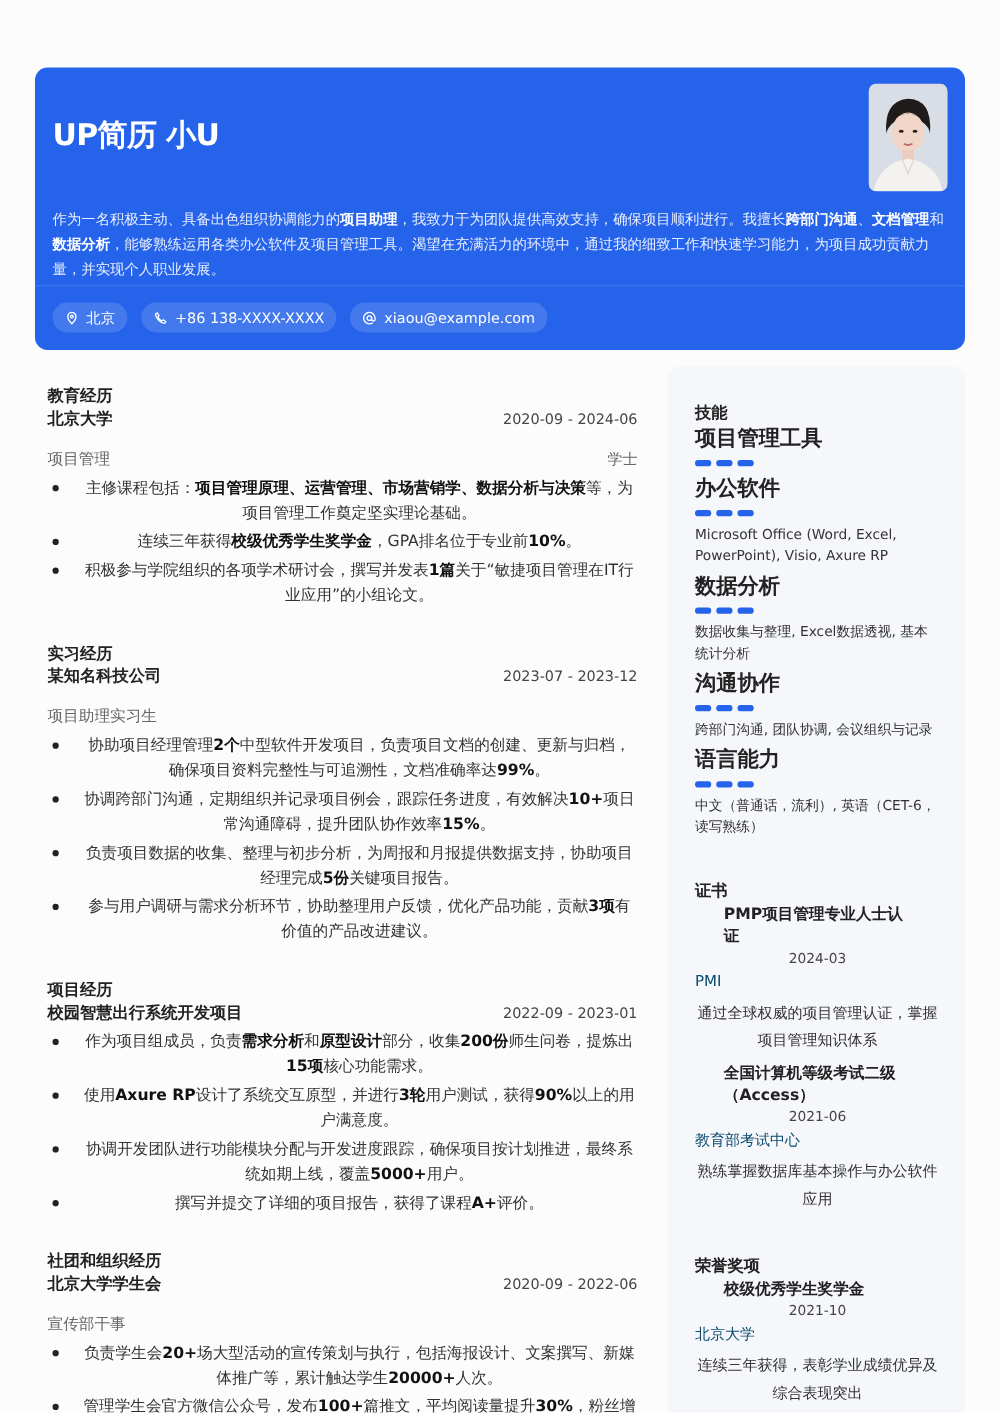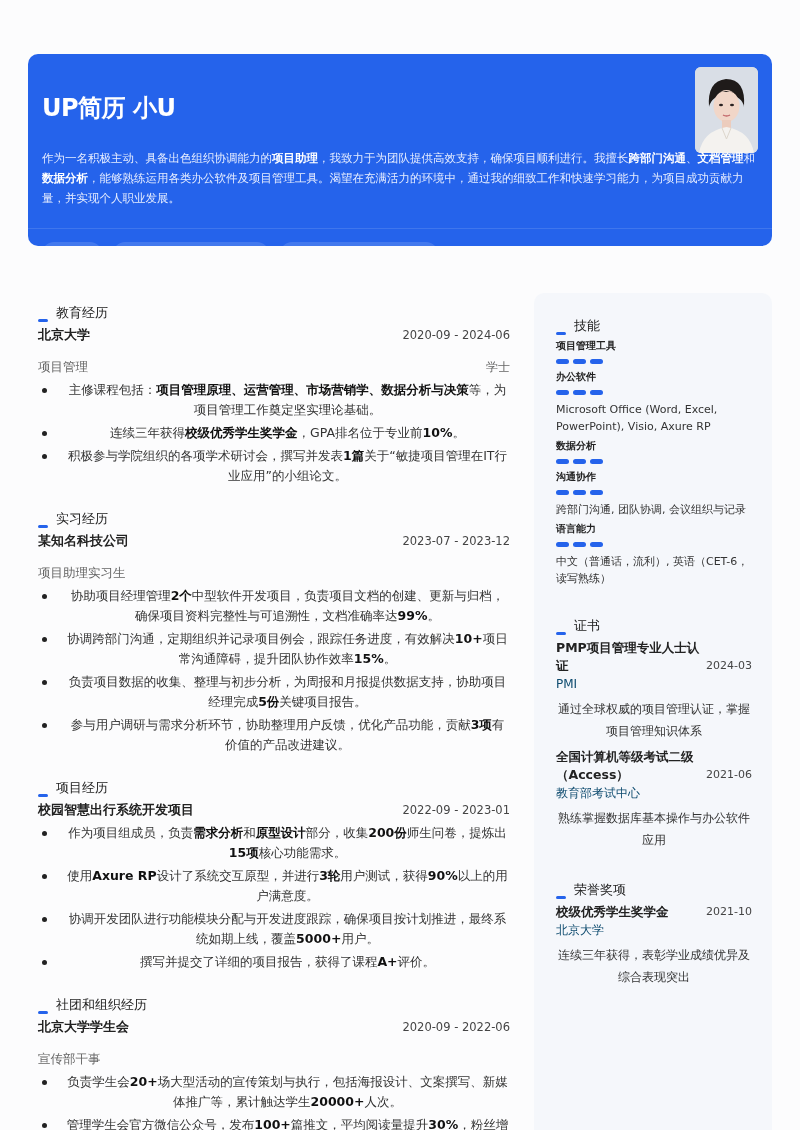--- a/index.html
+++ b/index.html
@@ -4,50 +4,51 @@
 <style>
   * { box-sizing: border-box; margin: 0; padding: 0; }
   html, body { width: 800px; height: 1130px; overflow: hidden; }
   body {
     background: #fcfcfd;
     font-family: "DejaVu Sans", "Liberation Sans", sans-serif;
     color: #222;
     position: relative;
   }
   .header {
-    position: absolute; left: 28px; top: 54px; width: 744px; height: 192px;
+    position: absolute; left: 28px; top: 54px; width: 744px; height: 226px;
     background: #2563eb; border-radius: 10px; color: #fff; overflow: hidden;
   }
   .header .name {
     position: absolute; left: 14px; top: 38px; font-size: 24px; font-weight: bold;
     letter-spacing: -0.5px;
   }
   .header .photo {
     position: absolute; left: 667px; top: 13px; width: 63px; height: 86px;
     border-radius: 6px; overflow: hidden; background: #d6dbe3;
   }
   .header .summary {
-    position: absolute; left: 14px; top: 94px; width: 716px;
+    position: absolute; left: 14px; top: 111px; width: 716px;
     font-size: 11.5px; line-height: 20px; color: #e6edff;
   }
   .header .summary b { color: #fff; font-weight: bold; }
   .header .divider {
     position: absolute; left: 0; right: 0; top: 174px; height: 1px; background: rgba(255,255,255,0.12);
   }
   .contacts { position: absolute; left: 14px; top: 188px; display: flex; gap: 11px; }
   .chip {
     display: flex; align-items: center; gap: 6px; height: 24px; padding: 0 10px;
     background: rgba(255,255,255,0.14); border-radius: 12px; font-size: 11.5px; color: #fff;
   }
   .chip svg { width: 11px; height: 11px; }
 
   .main { position: absolute; left: 38px; top: 300px; width: 472px; }
   .section-title {
-    display: flex; align-items: flex-end; gap: 8px; font-size: 13px; font-weight: normal; color: #222;
+    display: flex; align-items: flex-start; gap: 8px; font-size: 13px; font-weight: bold; color: #222;
     height: 22px;
+    flex-direction: column;
   }
   .section-title .bar { width: 10px; height: 3px; background: #2563eb; border-radius: 2px; }
   .entry-head { display: flex; justify-content: space-between; align-items: baseline; margin-top: 4px; }
   .entry-title { font-size: 13px; font-weight: bold; color: #222; }
   .entry-date { font-size: 11.5px; color: #444; }
   .entry-sub { display: flex; justify-content: space-between; font-size: 12.5px; color: #666; margin-top: 15px; }
   .entry-sub .deg { font-size: 12px; color: #666; }
   ul.bullets { list-style: none; margin-top: 4px; text-align: center; }
   ul.bullets li {
     position: relative; padding-left: 27px; font-size: 12.5px; line-height: 20px; color: #333;
@@ -58,25 +59,25 @@
     background: #222;
   }
   ul.bullets li b { color: #111; }
   .section { margin-bottom: 20px; }
 
   .side {
     position: absolute; left: 534px; top: 293px; width: 238px; height: 850px;
     background: #f5f7fb; border-radius: 10px; padding: 20px 20px 0 22px;
   }
   .side .section-title { margin-bottom: 2px; }
-  .skill-name { font-size: 10px; font-weight: bold; color: #222; margin-top: 4px; }
+  .skill-name { font-size: 17px; font-weight: bold; color: #222; margin-top: 4px; }
   .dots { display: flex; gap: 4px; margin: 6px 0 6px; }
   .dots span { width: 13px; height: 5px; border-radius: 3px; background: #2563eb; }
   .skill-desc { font-size: 11px; line-height: 17px; color: #333; }
-  .cert-head { display: flex; justify-content: space-between; align-items: flex-end; margin-top: 4px; }
+  .cert-head { display: flex; justify-content: space-between; align-items: center; margin-top: 4px; flex-direction: column; }
   .cert-title { font-size: 12.5px; font-weight: bold; color: #222; line-height: 18px; width: 150px; }
   .cert-date { font-size: 11px; color: #444; line-height: 18px; }
   .cert-org { font-size: 12px; color: #0c4a6e; line-height: 18px; }
   .cert-desc { font-size: 12px; color: #333; line-height: 22px; margin-top: 5px; margin-bottom: 6px; text-align: center; }
 </style>
 </head>
 <body>
 
 <div class="header">
   <div class="name">UP简历 小U</div>
@@ -220,20 +221,21 @@
         </div>
       <div class="skill-desc">Microsoft Office (Word, Excel, PowerPoint), Visio, Axure RP</div>
     </div>
     <div>
       <div class="skill-name">数据分析</div>
       <div class="dots">
           <span></span>
           <span></span>
           <span></span>
         </div>
+      <div class="skill-desc">数据收集与整理, Excel数据透视, 基本统计分析</div>
     </div>
     <div>
       <div class="skill-name">沟通协作</div>
       <div class="dots">
           <span></span>
           <span></span>
           <span></span>
         </div>
       <div class="skill-desc">跨部门沟通, 团队协调, 会议组织与记录</div>
     </div>

